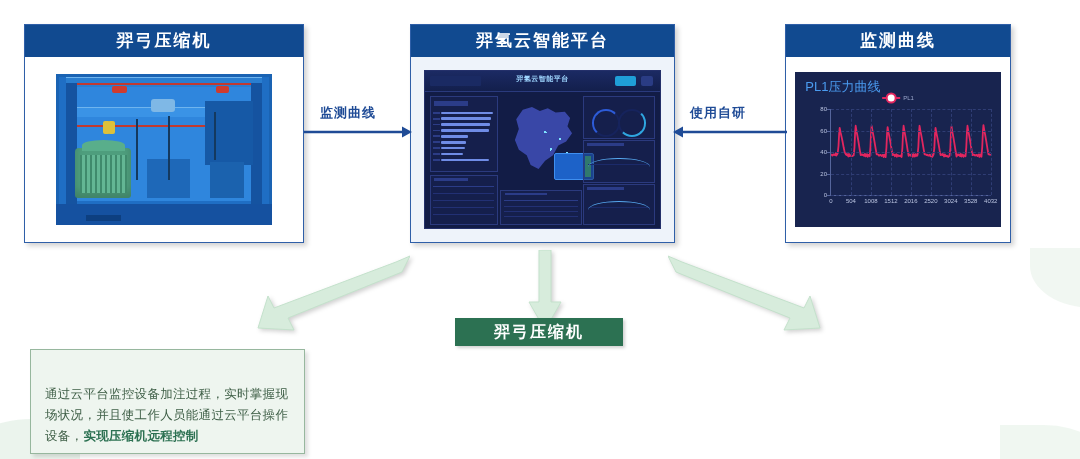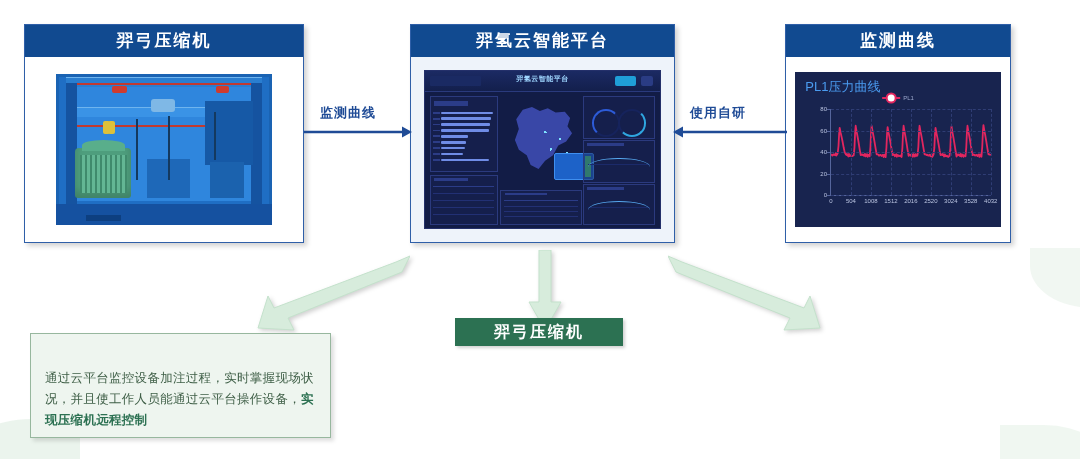--- a/index.html
+++ b/index.html
@@ -156,21 +156,21 @@
   
   .bbox{position:absolute;background:#eef5ef;border:1px solid #97b79e;box-sizing:border-box;
     box-shadow:3px 3px 4px rgba(0,0,0,.13);}
   .bhead{position:absolute;background:#2c7152;color:#ffffff;font-size:16px;font-weight:bold;
     letter-spacing:2px;text-align:center;line-height:28px;height:28px;
     box-shadow:2px 2px 3px rgba(0,0,0,.18);}
   .btext{position:absolute;left:14px;right:12px;top:34px;color:#3f5f47;font-size:12.5px;
     line-height:21px;letter-spacing:.3px;}
   .btext .hl{color:#2c7152;font-weight:bold;}
 
-  #bbox-remote{left:30px;top:333px;width:301px;height:105px;padding-left:20px;}
+  #bbox-remote{left:30px;top:349px;width:275px;height:105px;padding-left:20px;}
   #bhead-remote{left:108px;top:318px;width:158px;}
   #bbox-unattended{left:415px;top:337px;width:250px;height:105px;}
   #bhead-unattended{left:455px;top:318px;width:168px;}
   #bbox-fault{left:728px;top:337px;width:320px;height:105px;}
   #bhead-fault{left:808px;top:318px;width:160px;}
 </style>
 </head>
 <body>
 
 <div class="stage">

